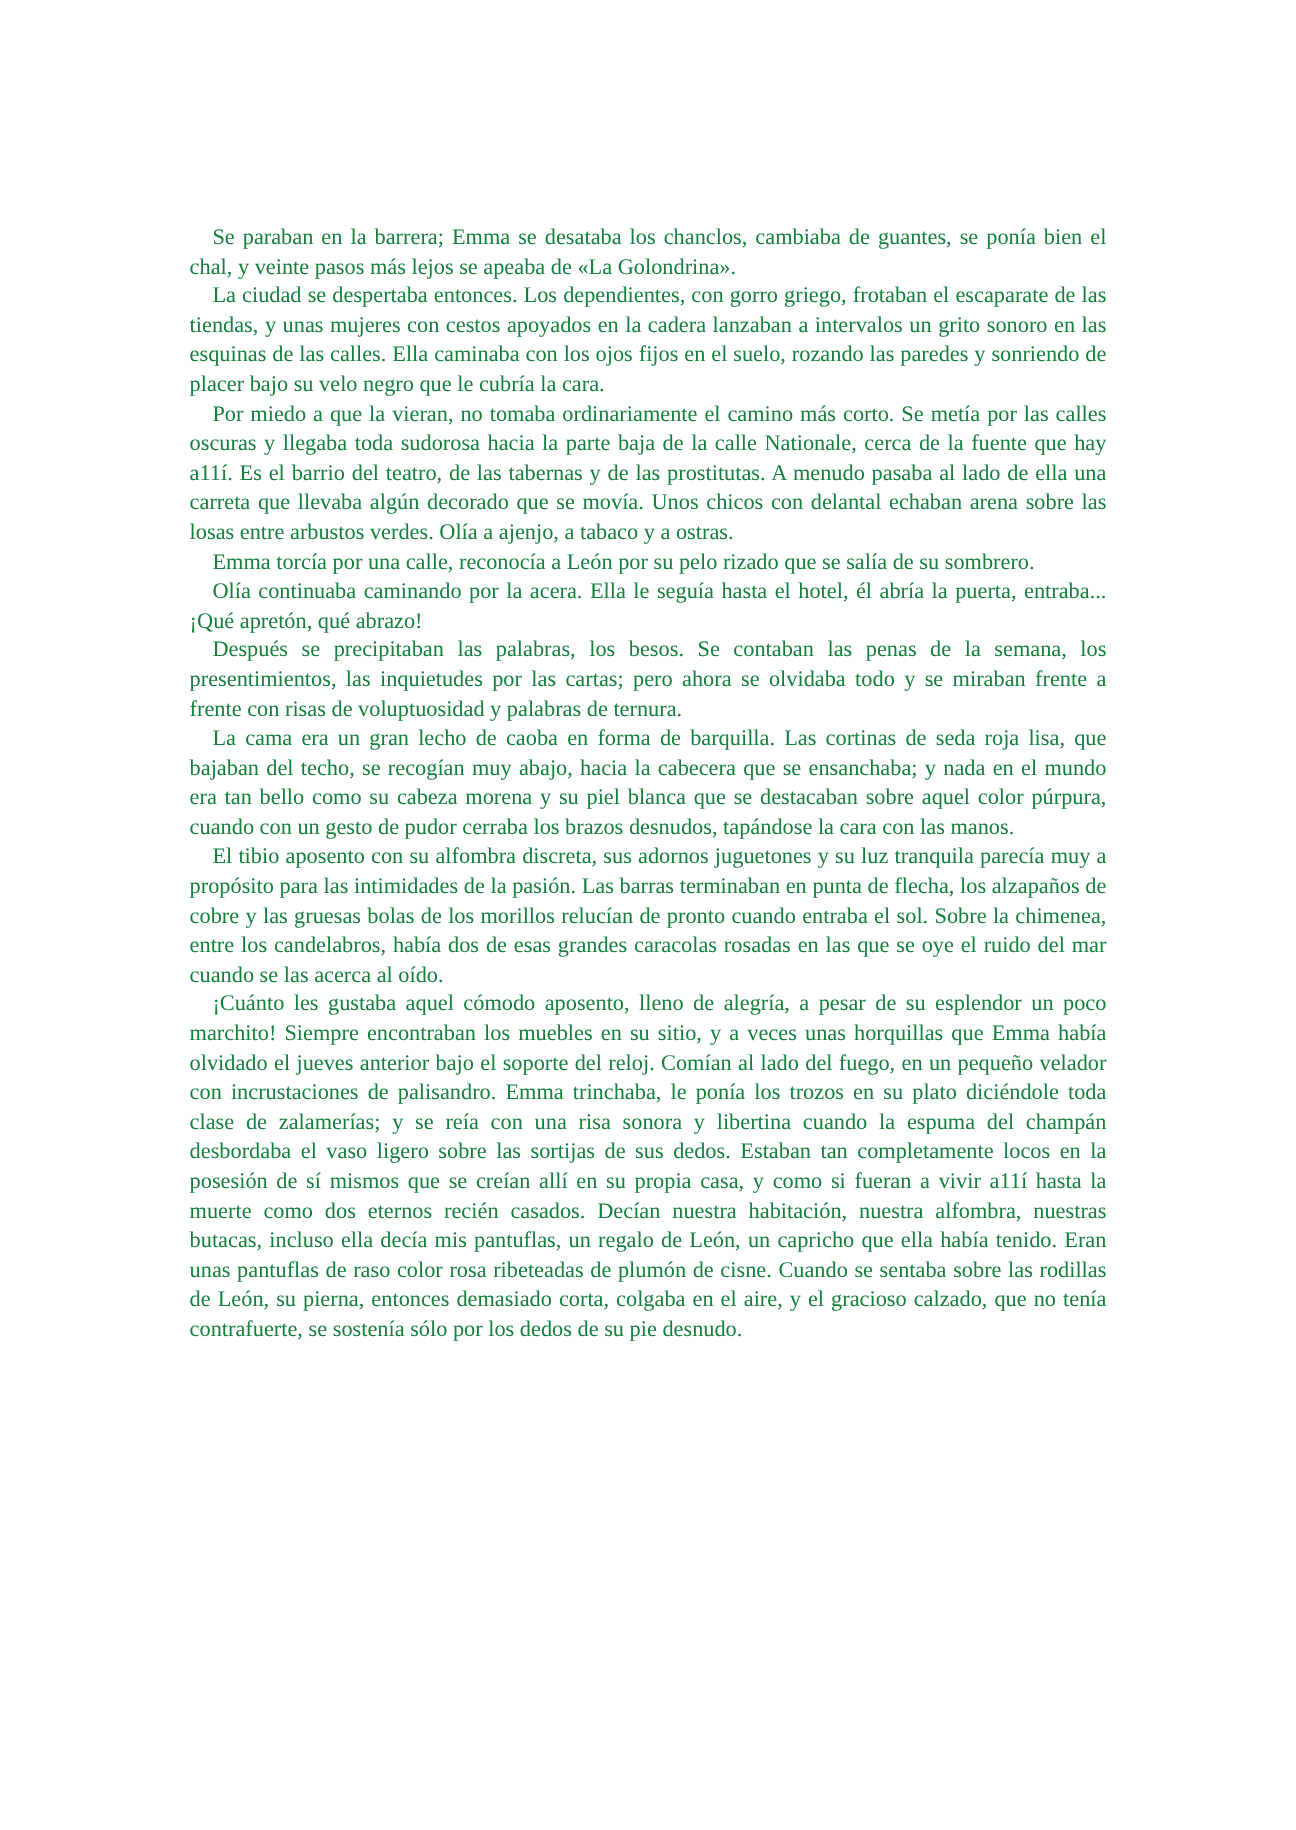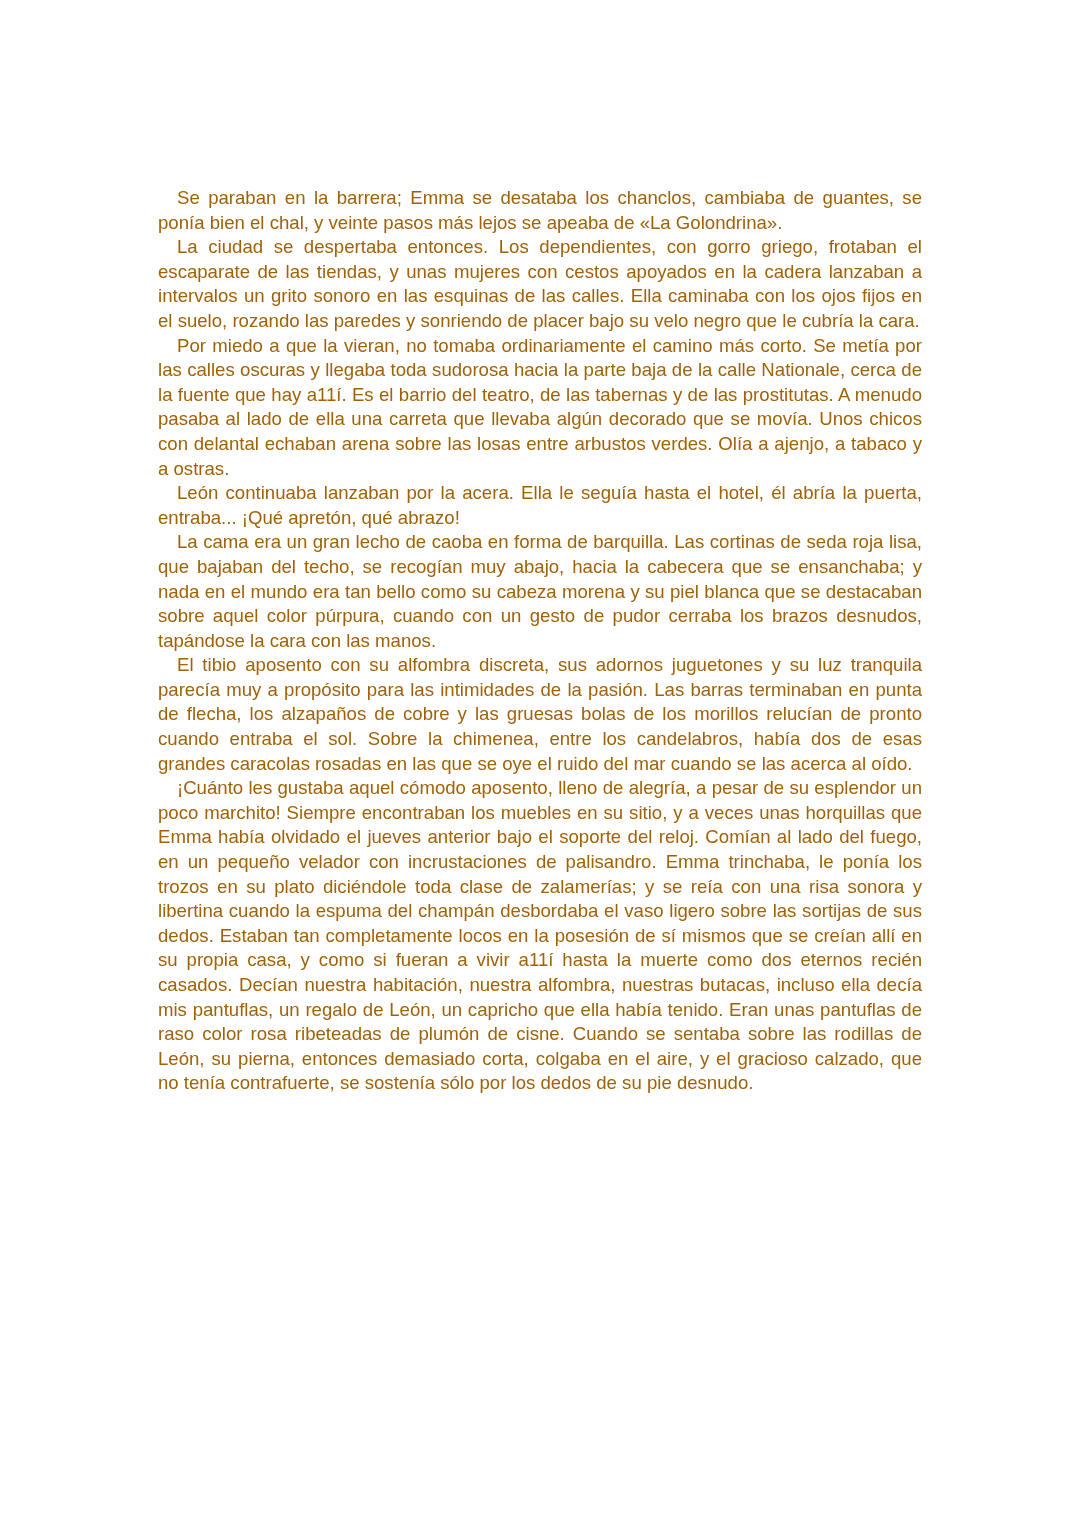--- a/index.html
+++ b/index.html
@@ -17,38 +17,40 @@
   }
   .text-column {
     position: absolute;
     left: 158px;
     top: 186px;
     width: 764px;
   }
   p.para {
     margin: 0;
     padding: 0;
-    font-family: Liberation Sans, sans-serif;
+    font-family: Liberation Serif, serif;
     font-size: 18.6px;
     line-height: 24.6px;
-    color: #a16207;
+    color: #15803d;
     text-align: justify;
     text-indent: 19px;
     text-justify: inter-word;
     -webkit-hyphens: none;
     hyphens: none;
   }
   
 </style>
 </head>
 <body>
 
 <div class="page">
   <div class="text-column">
     <p class="para">Se paraban en la barrera; Emma se desataba los chanclos, cambiaba de guantes, se ponía bien el chal, y veinte pasos más lejos se apeaba de «La Golondrina».</p>
     <p class="para">La ciudad se despertaba entonces. Los dependientes, con gorro griego, frotaban el escaparate de las tiendas, y unas mujeres con cestos apoyados en la cadera lanzaban a intervalos un grito sonoro en las esquinas de las calles. Ella caminaba con los ojos fijos en el suelo, rozando las paredes y sonriendo de placer bajo su velo negro que le cubría la cara.</p>
     <p class="para">Por miedo a que la vieran, no tomaba ordinariamente el camino más corto. Se metía por las calles oscuras y llegaba toda sudorosa hacia la parte baja de la calle Nationale, cerca de la fuente que hay a11í. Es el barrio del teatro, de las tabernas y de las prostitutas. A menudo pasaba al lado de ella una carreta que llevaba algún decorado que se movía. Unos chicos con delantal echaban arena sobre las losas entre arbustos verdes. Olía a ajenjo, a tabaco y a ostras.</p>
-    <p class="para">León continuaba lanzaban por la acera. Ella le seguía hasta el hotel, él abría la puerta, entraba... ¡Qué apretón, qué abrazo!</p>
+    <p class="para">Emma torcía por una calle, reconocía a León por su pelo rizado que se salía de su sombrero.</p>
+    <p class="para">Olía continuaba caminando por la acera. Ella le seguía hasta el hotel, él abría la puerta, entraba... ¡Qué apretón, qué abrazo!</p>
+    <p class="para">Después se precipitaban las palabras, los besos. Se contaban las penas de la semana, los presentimientos, las inquietudes por las cartas; pero ahora se olvidaba todo y se miraban frente a frente con risas de voluptuosidad y palabras de ternura.</p>
     <p class="para">La cama era un gran lecho de caoba en forma de barquilla. Las cortinas de seda roja lisa, que bajaban del techo, se recogían muy abajo, hacia la cabecera que se ensanchaba; y nada en el mundo era tan bello como su cabeza morena y su piel blanca que se destacaban sobre aquel color púrpura, cuando con un gesto de pudor cerraba los brazos desnudos, tapándose la cara con las manos.</p>
     <p class="para">El tibio aposento con su alfombra discreta, sus adornos juguetones y su luz tranquila parecía muy a propósito para las intimidades de la pasión. Las barras terminaban en punta de flecha, los alzapaños de cobre y las gruesas bolas de los morillos relucían de pronto cuando entraba el sol. Sobre la chimenea, entre los candelabros, había dos de esas grandes caracolas rosadas en las que se oye el ruido del mar cuando se las acerca al oído.</p>
     <p class="para">¡Cuánto les gustaba aquel cómodo aposento, lleno de alegría, a pesar de su esplendor un poco marchito! Siempre encontraban los muebles en su sitio, y a veces unas horquillas que Emma había olvidado el jueves anterior bajo el soporte del reloj. Comían al lado del fuego, en un pequeño velador con incrustaciones de palisandro. Emma trinchaba, le ponía los trozos en su plato diciéndole toda clase de zalamerías; y se reía con una risa sonora y libertina cuando la espuma del champán desbordaba el vaso ligero sobre las sortijas de sus dedos. Estaban tan completamente locos en la posesión de sí mismos que se creían allí en su propia casa, y como si fueran a vivir a11í hasta la muerte como dos eternos recién casados. Decían nuestra habitación, nuestra alfombra, nuestras butacas, incluso ella decía mis pantuflas, un regalo de León, un capricho que ella había tenido. Eran unas pantuflas de raso color rosa ribeteadas de plumón de cisne. Cuando se sentaba sobre las rodillas de León, su pierna, entonces demasiado corta, colgaba en el aire, y el gracioso calzado, que no tenía contrafuerte, se sostenía sólo por los dedos de su pie desnudo.</p>
   </div>
 </div>
 
 </body></html>

